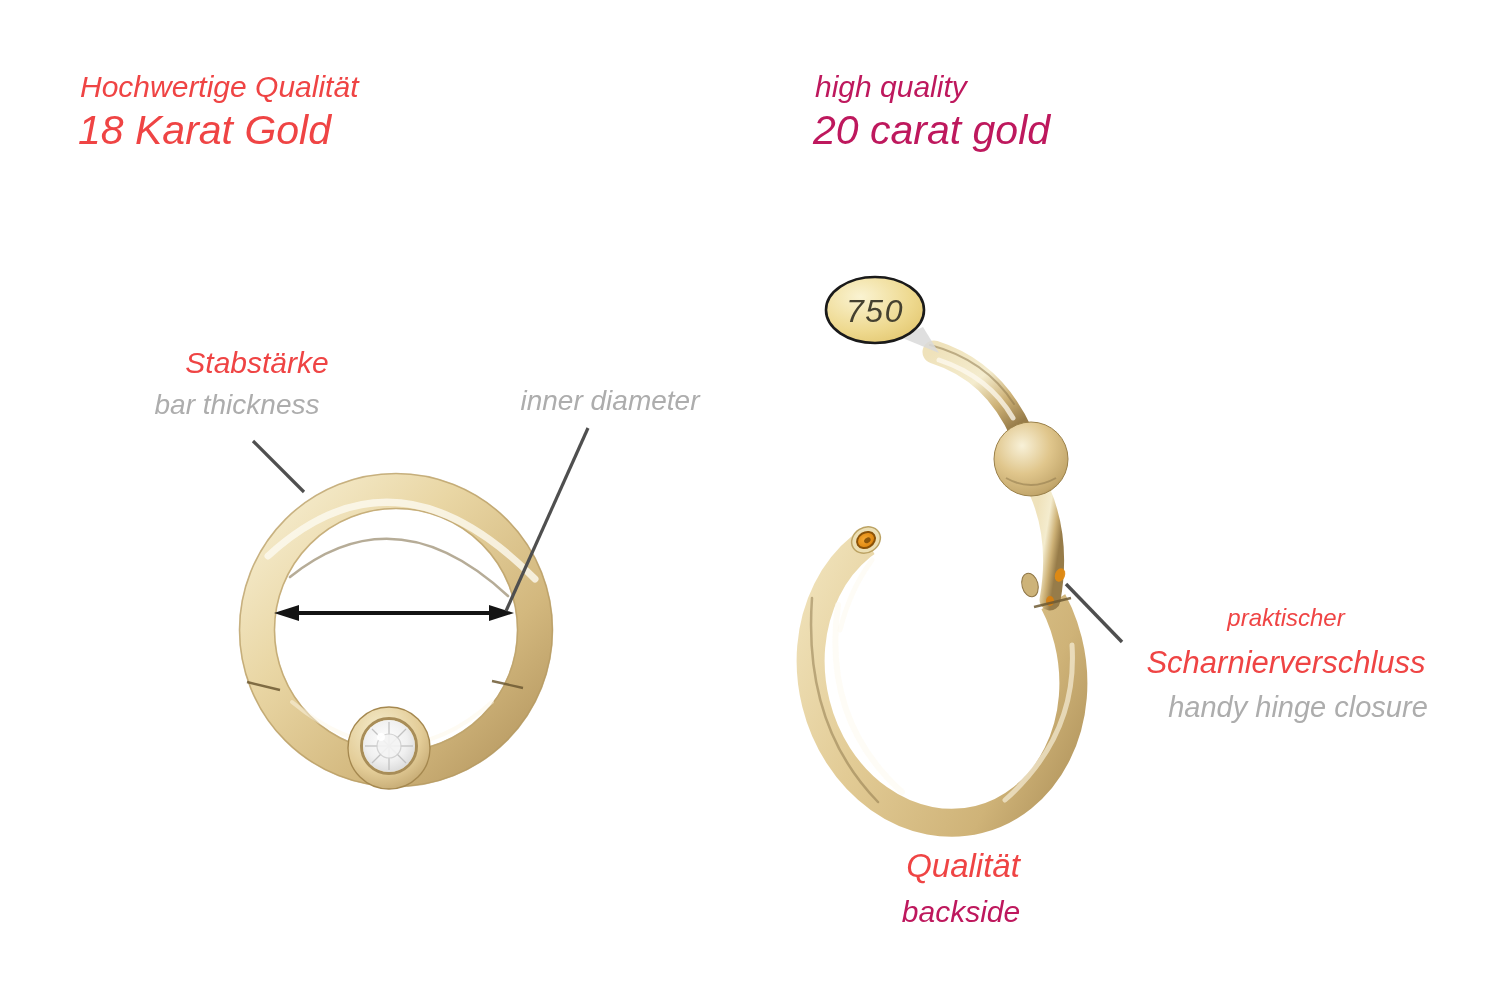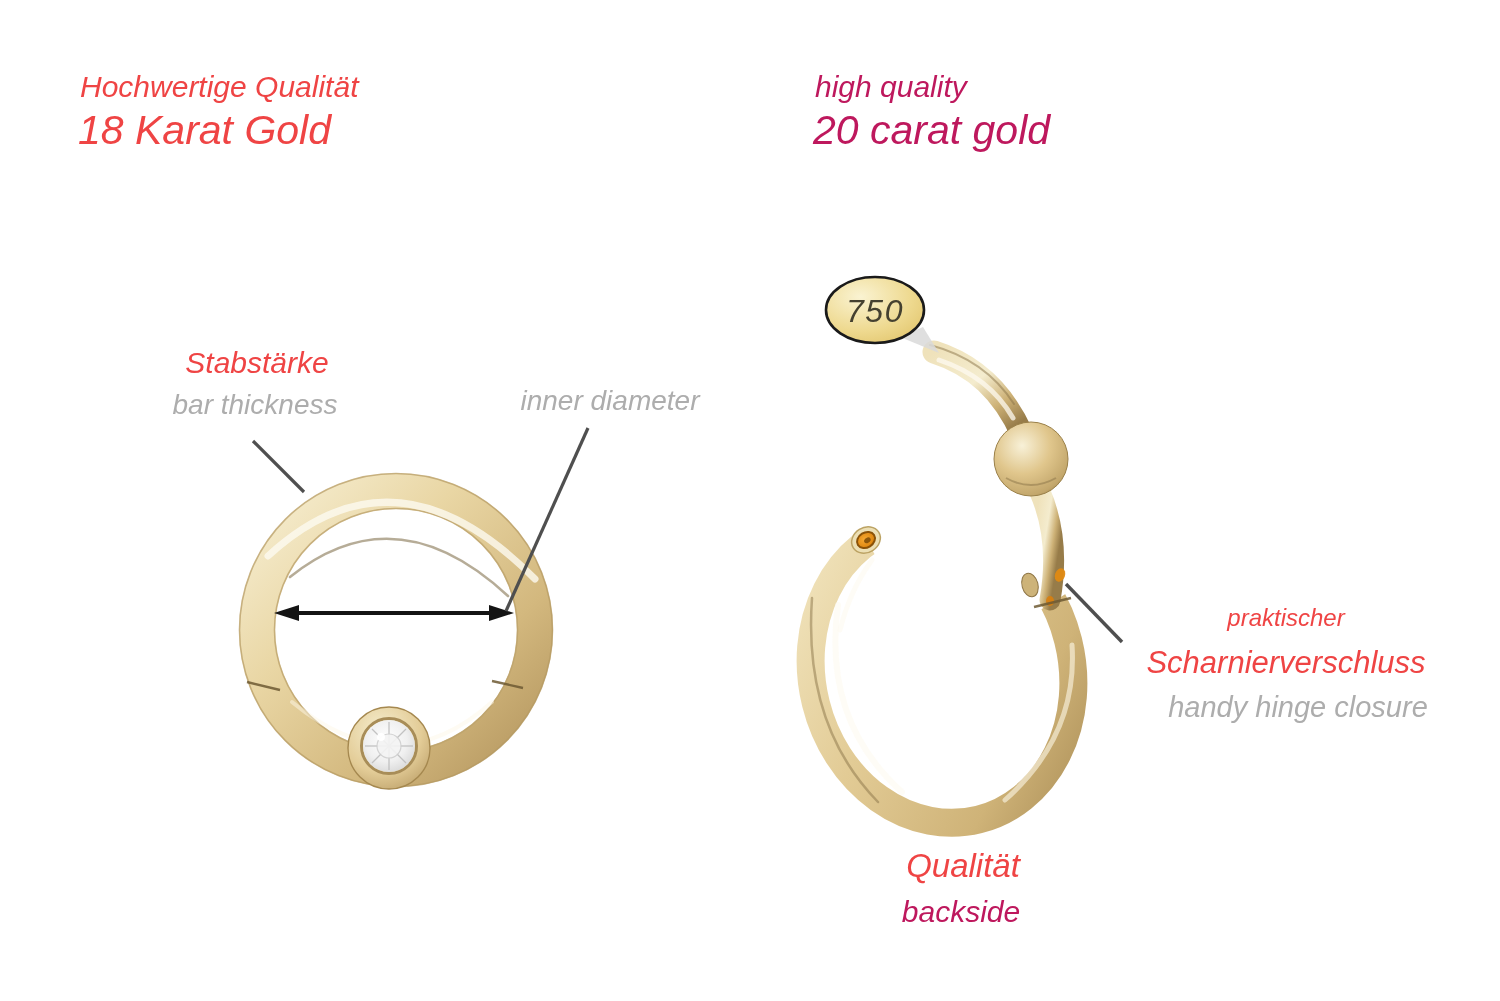--- a/index.html
+++ b/index.html
@@ -157,21 +157,21 @@
     </g>
   </svg>
 
   <div class="abs t-dark sz-sm" style="left:80px;top:70px;">Hochwertige Qualität</div>
   <div class="abs t-dark sz-lg" style="left:78px;top:108px;">18 Karat Gold</div>
 
   <div class="abs t-gray2 sz-sm" style="left:815px;top:70px;">high quality</div>
   <div class="abs t-gray2 sz-lg" style="left:813px;top:108px;">20 carat gold</div>
 
   <div class="abs ctr t-dark sz-sm" style="left:237px;top:346px;margin-left:20px;">Stabstärke</div>
-  <div class="abs ctr t-gray sz-en" style="left:237px;top:389px;margin-left:18px;">bar thickness</div>
+  <div class="abs ctr t-gray sz-en" style="left:237px;top:389px;">bar thickness</div>
 
   <div class="abs ctr t-gray sz-en" style="left:610px;top:385px;">inner diameter</div>
 
   <div class="abs ctr t-dark" style="left:1286px;top:601px;font-size:24px;line-height:34px;">praktischer</div>
   <div class="abs ctr t-gray" style="left:1298px;top:691px;font-size:29px;line-height:33px;">handy hinge closure</div>
   <div class="abs ctr t-dark" style="left:1286px;top:646px;font-size:31px;line-height:34px;">Scharnierverschluss</div>
 
   <div class="abs ctr t-dark" style="left:963px;top:848px;font-size:33px;line-height:36px;">Qualität</div>
   <div class="abs ctr t-gray2" style="left:961px;top:895px;font-size:30px;line-height:34px;">backside</div>
 

